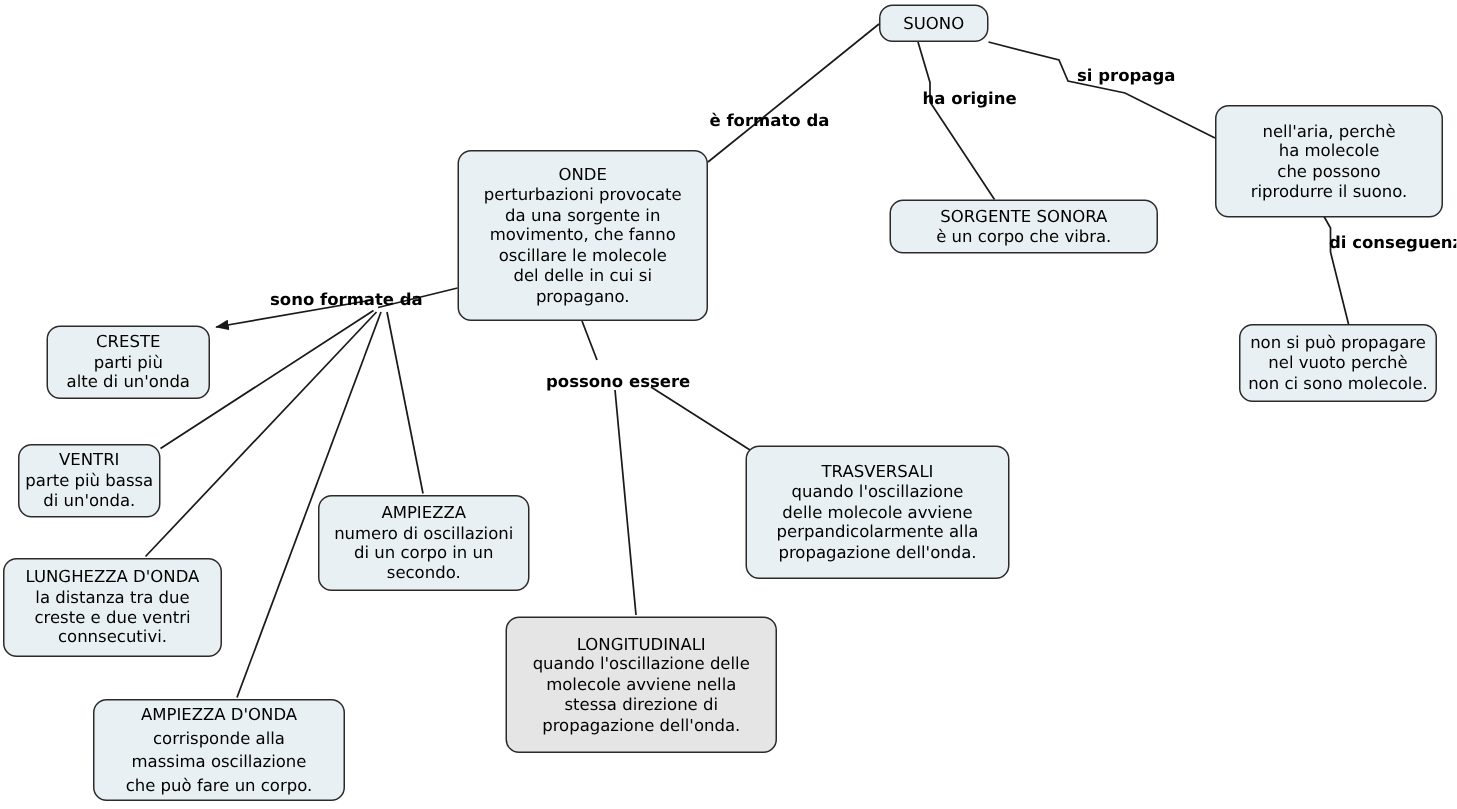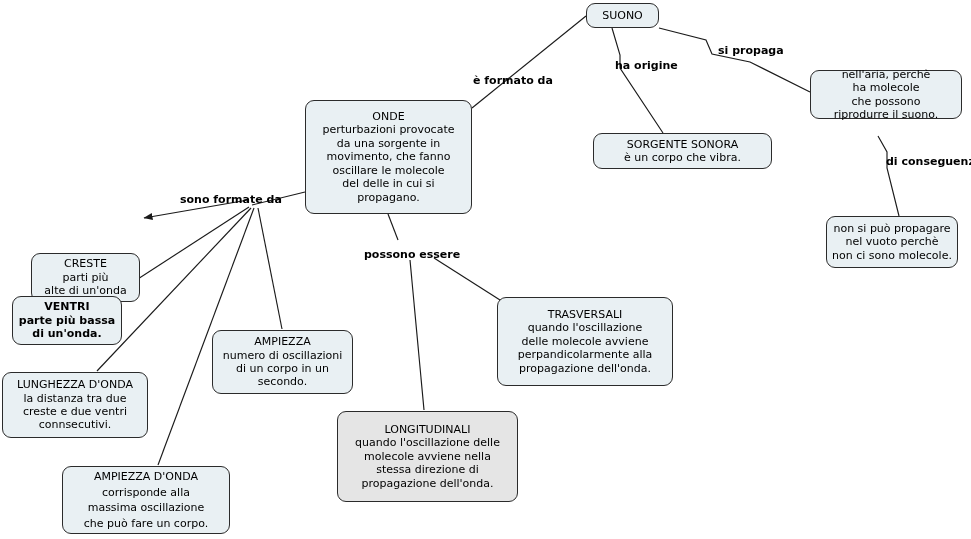--- a/index.html
+++ b/index.html
@@ -88,37 +88,37 @@
         <span class="ln">da una sorgente in</span>
         <span class="ln">movimento, che fanno</span>
         <span class="ln">oscillare le molecole</span>
         <span class="ln">del delle in cui si</span>
         <span class="ln">propagano.</span>
       </div>
       <div class="node" style="left: 593px; top: 133px; width: 179px; height: 36px; background: rgb(233, 240, 243); border-color: rgb(43, 43, 43);">
         <span class="ln">SORGENTE SONORA</span>
         <span class="ln">è un corpo che vibra.</span>
       </div>
-      <div class="node" style="left: 810px; top: 70px; width: 152px; height: 49px; background: rgb(233, 240, 243); border-color: rgb(43, 43, 43);">
+      <div class="node" style="left: 810px; top: 70px; width: 152px; height: 75px; background: rgb(233, 240, 243); border-color: rgb(43, 43, 43);">
         <span class="ln">nell'aria, perchè</span>
         <span class="ln">ha molecole</span>
         <span class="ln">che possono</span>
         <span class="ln">riprodurre il suono.</span>
       </div>
       <div class="node" style="left: 826px; top: 216px; width: 132px; height: 52px; background: rgb(233, 240, 243); border-color: rgb(43, 43, 43);">
         <span class="ln">non si può propagare</span>
         <span class="ln">nel vuoto perchè</span>
         <span class="ln">non ci sono molecole.</span>
       </div>
-      <div class="node" style="left: 31px; top: 217px; width: 109px; height: 49px; background: rgb(233, 240, 243); border-color: rgb(43, 43, 43); margin-top: 36px;">
+      <div class="node" style="left: 31px; top: 217px; width: 109px; height: 49px; background: rgb(233, 240, 243); border-color: rgb(43, 43, 43);">
         <span class="ln">CRESTE</span>
         <span class="ln">parti più</span>
         <span class="ln">alte di un'onda</span>
       </div>
-      <div class="node" style="left: 12px; top: 296px; width: 110px; height: 49px; background: rgb(233, 240, 243); border-color: rgb(43, 43, 43); font-weight: bold;">
+      <div class="node" style="left: 12px; top: 296px; width: 95px; height: 49px; background: rgb(233, 240, 243); border-color: rgb(43, 43, 43);">
         <span class="ln">VENTRI</span>
         <span class="ln">parte più bassa</span>
         <span class="ln">di un'onda.</span>
       </div>
       <div class="node" style="left: 2px; top: 372px; width: 146px; height: 66px; background: rgb(233, 240, 243); border-color: rgb(43, 43, 43);">
         <span class="ln">LUNGHEZZA D'ONDA</span>
         <span class="ln">la distanza tra due</span>
         <span class="ln">creste e due ventri</span>
         <span class="ln">connsecutivi.</span>
       </div>

